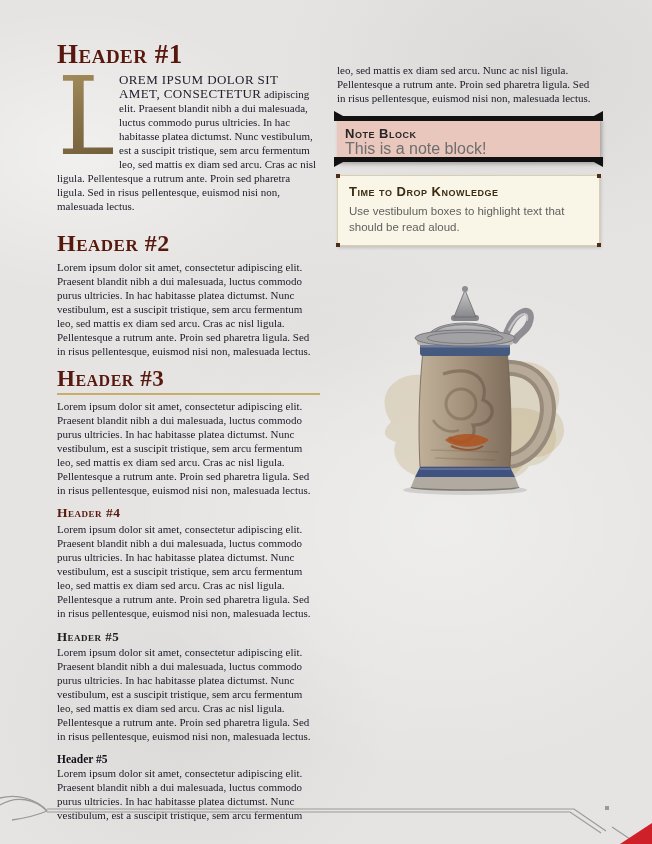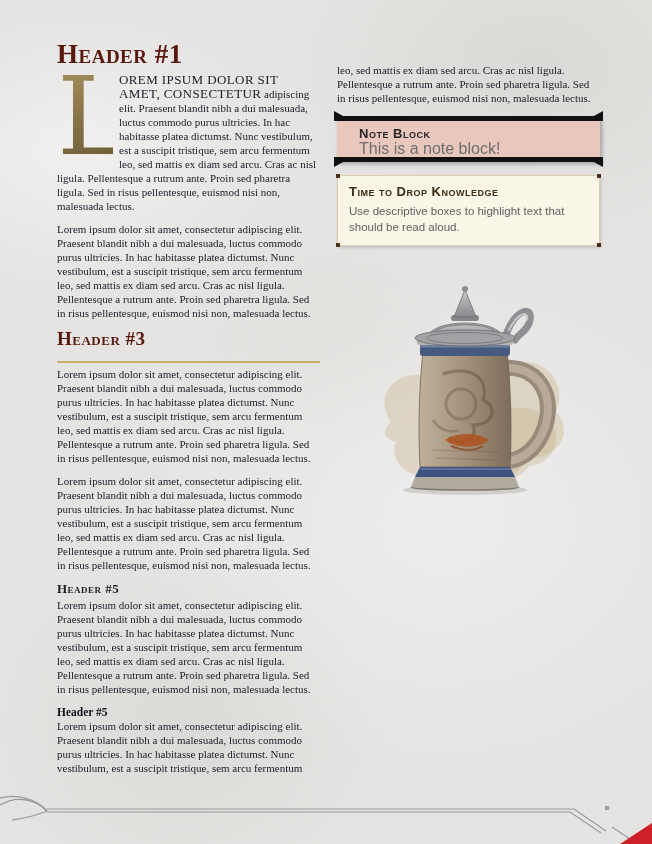--- a/index.html
+++ b/index.html
@@ -17,37 +17,37 @@
   }
   .columns{position:absolute;left:57px;top:40px;width:543px;display:flex;gap:17px;}
   .col{width:263px;flex:0 0 263px;}
   p.body{font-size:11px;line-height:14px;margin:0 0 9px 0;text-align:left;}
   h1.hb,h2.hb,h3.hb,h4.hb,h5.hb{
     font-variant:small-caps;color:#58180D;font-weight:700;
     margin:0;letter-spacing:.5px;line-height:1.05;
   }
   h1.hb{font-size:27px;margin-bottom:5px;}
   h2.hb{font-size:24px;margin:9px 0 3px 0;}
-  h3.hb{font-size:19px;margin:7px 0 4px 0;border-bottom:2px solid #c9ad6a;padding-bottom:12px;}
+  h3.hb{font-size:23px;margin:7px 0 4px 0;border-bottom:2px solid #c9ad6a;padding-bottom:2px;}
   h4.hb{font-size:13.5px;margin:8px 0 2px 0;}
   h5.hb{font-size:13px;margin:10px 0 2px 0;color:#1d1d1d;}
   .inline-header{font-size:11.5px;font-weight:700;color:#10101a;margin:8px 0 0 0;line-height:14px;}
   .dropcap{
     float:left;font-size:108px;line-height:.78;width:56px;margin:2px 6px 0 0;
     font-family:"DejaVu Serif", serif;
     background:linear-gradient(160deg,#a38c5a 0%,#8a744a 45%,#6f5c38 100%);
     -webkit-background-clip:text;background-clip:text;color:transparent;
     text-shadow:none;
   }
   .lead-caps{font-size:13px;letter-spacing:.4px;}
   
   .note-block{
     position:relative;margin:12px 0 0 0;background:#e9c7bc;
     box-shadow:2px 3px 4px rgba(0,0,0,.28);
-    padding:7px 10px 6px 22px;
+    padding:7px 10px 6px 8px;
     font-family:"Liberation Sans", sans-serif;
   }
   .note-bar{position:absolute;left:-3px;width:calc(100% + 6px);height:10px;}
   .note-bar.top{top:-6px;}
   .note-bar.bottom{bottom:-6px;}
   .note-title{font-variant:small-caps;font-weight:700;font-size:13px;color:#262626;letter-spacing:.5px;margin:2px 0 1px 0;}
   .note-text{font-size:16px;color:#6e6e6e;line-height:13px;}
   
   .desc-box{
     position:relative;margin:14px 0 0 0;background:#faf6e7;
@@ -70,55 +70,57 @@
 
 <div class="page">
 
   <div class="columns">
 
     <div class="col">
       <h1 class="hb">Header #1</h1>
       <p class="body"><span class="dropcap">L</span><span class="lead-caps">OREM IPSUM DOLOR SIT AMET, CONSECTETUR</span><span> adipiscing elit. Praesent blandit nibh a dui malesuada, luctus commodo purus ultricies. In hac habitasse platea dictumst. Nunc vestibulum, est a suscipit tristique, sem arcu fermentum leo, sed mattis ex diam sed arcu. Cras ac nisl ligula. Pellentesque a rutrum ante. Proin sed pharetra ligula. Sed in risus pellentesque, euismod nisi non, malesuada lectus.</span></p>
       <div style="clear:both"></div>
 
+      <h2 class="hb">Header #2</h2>
       <p class="body">Lorem ipsum dolor sit amet, consectetur adipiscing elit. Praesent blandit nibh a dui malesuada, luctus commodo purus ultricies. In hac habitasse platea dictumst. Nunc vestibulum, est a suscipit tristique, sem arcu fermentum leo, sed mattis ex diam sed arcu. Cras ac nisl ligula. Pellentesque a rutrum ante. Proin sed pharetra ligula. Sed in risus pellentesque, euismod nisi non, malesuada lectus.</p>
 
       <h3 class="hb">Header #3</h3>
       <p class="body">Lorem ipsum dolor sit amet, consectetur adipiscing elit. Praesent blandit nibh a dui malesuada, luctus commodo purus ultricies. In hac habitasse platea dictumst. Nunc vestibulum, est a suscipit tristique, sem arcu fermentum leo, sed mattis ex diam sed arcu. Cras ac nisl ligula. Pellentesque a rutrum ante. Proin sed pharetra ligula. Sed in risus pellentesque, euismod nisi non, malesuada lectus.</p>
 
+      <h4 class="hb">Header #4</h4>
       <p class="body">Lorem ipsum dolor sit amet, consectetur adipiscing elit. Praesent blandit nibh a dui malesuada, luctus commodo purus ultricies. In hac habitasse platea dictumst. Nunc vestibulum, est a suscipit tristique, sem arcu fermentum leo, sed mattis ex diam sed arcu. Cras ac nisl ligula. Pellentesque a rutrum ante. Proin sed pharetra ligula. Sed in risus pellentesque, euismod nisi non, malesuada lectus.</p>
 
       <h5 class="hb">Header #5</h5>
       <p class="body">Lorem ipsum dolor sit amet, consectetur adipiscing elit. Praesent blandit nibh a dui malesuada, luctus commodo purus ultricies. In hac habitasse platea dictumst. Nunc vestibulum, est a suscipit tristique, sem arcu fermentum leo, sed mattis ex diam sed arcu. Cras ac nisl ligula. Pellentesque a rutrum ante. Proin sed pharetra ligula. Sed in risus pellentesque, euismod nisi non, malesuada lectus.</p>
 
       <p class="inline-header">Header #5</p>
       <p class="body">Lorem ipsum dolor sit amet, consectetur adipiscing elit. Praesent blandit nibh a dui malesuada, luctus commodo purus ultricies. In hac habitasse platea dictumst. Nunc vestibulum, est a suscipit tristique, sem arcu fermentum</p>
     </div>
 
     <div class="col" style="padding-top:23px">
-      <p class="body">leo, sed mattis ex diam sed arcu. Cras ac nisl ligula. Pellentesque a rutrum ante. Proin sed pharetra ligula. Sed in risus pellentesque, euismod nisi non, malesuada lectus.</p>
+      <p class="body">leo, sed mattis ex diam sed arcu. Nunc ac nisl ligula. Pellentesque a rutrum ante. Proin sed pharetra ligula. Sed in risus pellentesque, euismod nisi non, malesuada lectus.</p>
 
       <div class="note-block">
         <svg class="note-bar top" viewBox="0 0 266 10" preserveAspectRatio="none" width="100%" height="10">
           <path d="M0,0 L9,5 H257 L266,0 V10 H0 Z" fill="#111"></path>
         </svg>
         <div class="note-title">Note Block</div>
         <div class="note-text">This is a note block!</div>
         <svg class="note-bar bottom" viewBox="0 0 266 10" preserveAspectRatio="none" width="100%" height="10">
           <path d="M0,10 L9,5 H257 L266,10 V0 H0 Z" fill="#111"></path>
         </svg>
       </div>
 
       <div class="desc-box">
         <span class="desc-dot tl"></span>
         <span class="desc-dot tr"></span>
         <span class="desc-dot bl"></span>
         <span class="desc-dot br"></span>
         <div class="desc-title">Time to Drop Knowledge</div>
-        <div class="desc-text">Use descriptive boxes to highlight text that should be read aloud.</div>
+        <div class="desc-text">Use vestibulum boxes to highlight text that should be read aloud.</div>
       </div>
 
       <div class="stein-wrap">
         <svg width="220" height="228" viewBox="0 0 220 228">
           <defs>
             <linearGradient id="bodyGrad" x1="0" y1="0" x2="1" y2="0">
               <stop offset="0" stop-color="#c0b09a"></stop>
               <stop offset="0.45" stop-color="#a6947e"></stop>
               <stop offset="1" stop-color="#7e6d5b"></stop>
             </linearGradient>

